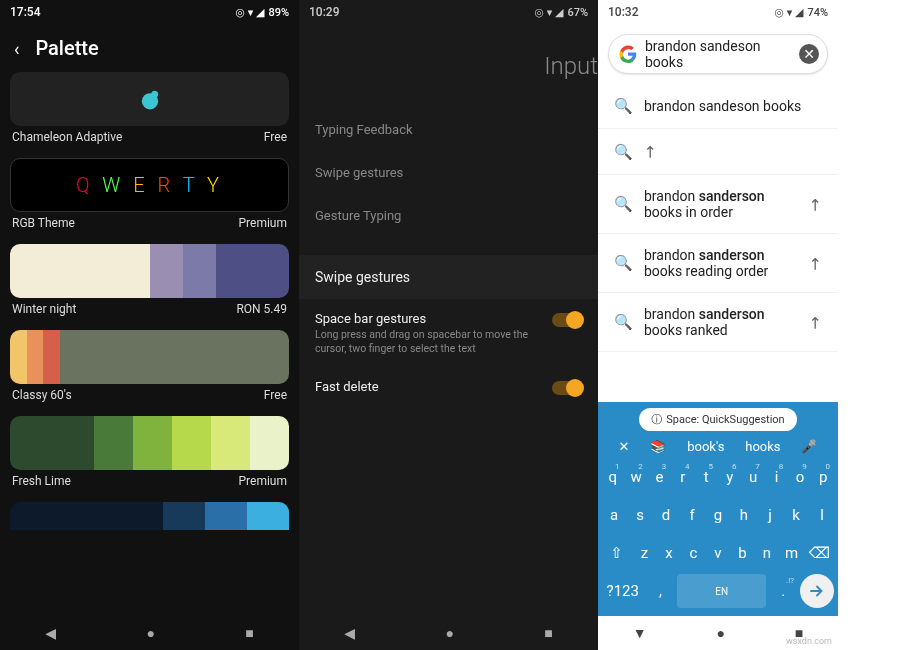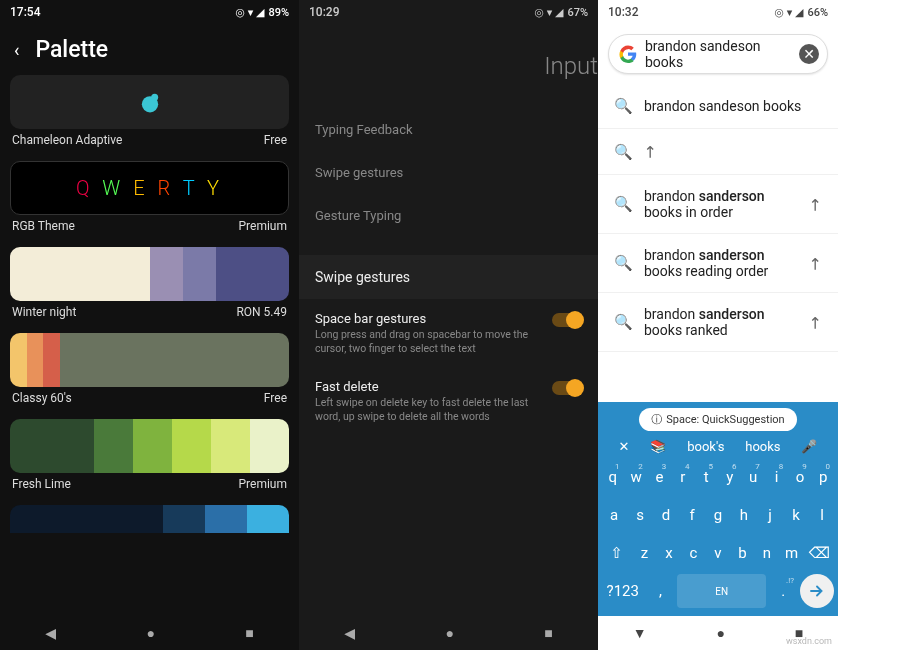--- a/index.html
+++ b/index.html
@@ -8,21 +8,21 @@
   .pane1 { width: 299px; background: #111; color: #fff; }
   .pane2 { width: 299px; background: #1a1a1a; color: #ccc; }
   .pane3 { width: 240px; background: #fff; color: #000; }
 
   .statusbar { height: 24px; display: flex; justify-content: space-between; align-items: center; padding: 0 10px; font-size: 12px; font-weight: 500; }
   .status-icons { display: flex; gap: 4px; align-items: center; font-size: 11px; }
 
   
   .p1-header { display: flex; align-items: center; padding: 12px 14px; gap: 16px; }
   .p1-header .back { font-size: 18px; }
-  .p1-title { font-size: 23px; font-weight: 500; }
+  .p1-title { font-size: 20px; font-weight: 500; }
   .p1-scroll { flex: 1; overflow-y: auto; padding: 0 10px; }
   .theme-card { margin-bottom: 14px; }
   .theme-preview { height: 54px; border-radius: 10px; overflow: hidden; display: flex; align-items: center; justify-content: center; }
   .theme-row { display: flex; justify-content: space-between; font-size: 12px; color: #ddd; padding: 4px 2px 0; }
   .chameleon { background: #222; }
   .chameleon svg { width: 28px; height: 28px; }
   .rgb { background: #000; border: 1px solid #333; }
   .rgb span { font-size: 20px; font-weight: 300; letter-spacing: 4px; }
   .winter { display: flex; }
   .winter div { height: 100%; }
@@ -175,36 +175,35 @@
   <div class="p2-toggle-row">
     <div class="p2-toggle-text">
       <div class="p2-toggle-title">Space bar gestures</div>
       <div class="p2-toggle-desc">Long press and drag on spacebar to move the cursor, two finger to select the text</div>
     </div>
     <div class="toggle"></div>
   </div>
   <div class="p2-toggle-row">
     <div class="p2-toggle-text">
       <div class="p2-toggle-title">Fast delete</div>
-      <div class="p2-toggle-desc">Left swipe on delete key to fast delete the last word, up swipe to delete all the words</div>
     </div>
     <div class="toggle"></div>
   </div>
   <div style="flex:1"></div>
   <div class="navbar">
     <span class="nav-btn">◀</span>
     <span class="nav-btn">●</span>
     <span class="nav-btn">■</span>
   </div>
 </div>
 
 <div class="pane pane3">
   <div class="statusbar p3-status">
     <span>10:32</span>
-    <span class="status-icons">◎ ▾ ◢ <span>66%</span></span>
+    <span class="status-icons">◎ ▾ ◢ <span>74%</span></span>
   </div>
   <div class="search-bar">
     <svg class="g-logo" viewBox="0 0 24 24">
         <path fill="#4285F4" d="M23 12.3c0-.8-.1-1.6-.2-2.3H12v4.4h6.2c-.3 1.4-1.1 2.6-2.3 3.4v2.8h3.7c2.2-2 3.4-4.9 3.4-8.3z"></path>
         <path fill="#34A853" d="M12 24c3.1 0 5.7-1 7.6-2.8l-3.7-2.8c-1 .7-2.4 1.1-3.9 1.1-3 0-5.5-2-6.4-4.7H1.8v2.9C3.7 21.3 7.5 24 12 24z"></path>
         <path fill="#FBBC05" d="M5.6 14.8c-.2-.7-.4-1.4-.4-2.2s.1-1.5.4-2.2V7.5H1.8C1 9 .6 10.7.6 12.6s.4 3.6 1.2 5.1l3.8-2.9z"></path>
         <path fill="#EA4335" d="M12 5.2c1.7 0 3.2.6 4.4 1.7l3.3-3.3C17.7 1.8 15.1.7 12 .7 7.5.7 3.7 3.4 1.8 7.5l3.8 2.9c.9-2.7 3.4-4.7 6.4-4.7z"></path>
       </svg>
     <span class="search-text">brandon sandeson books</span>
     <span class="clear-btn">✕</span>

